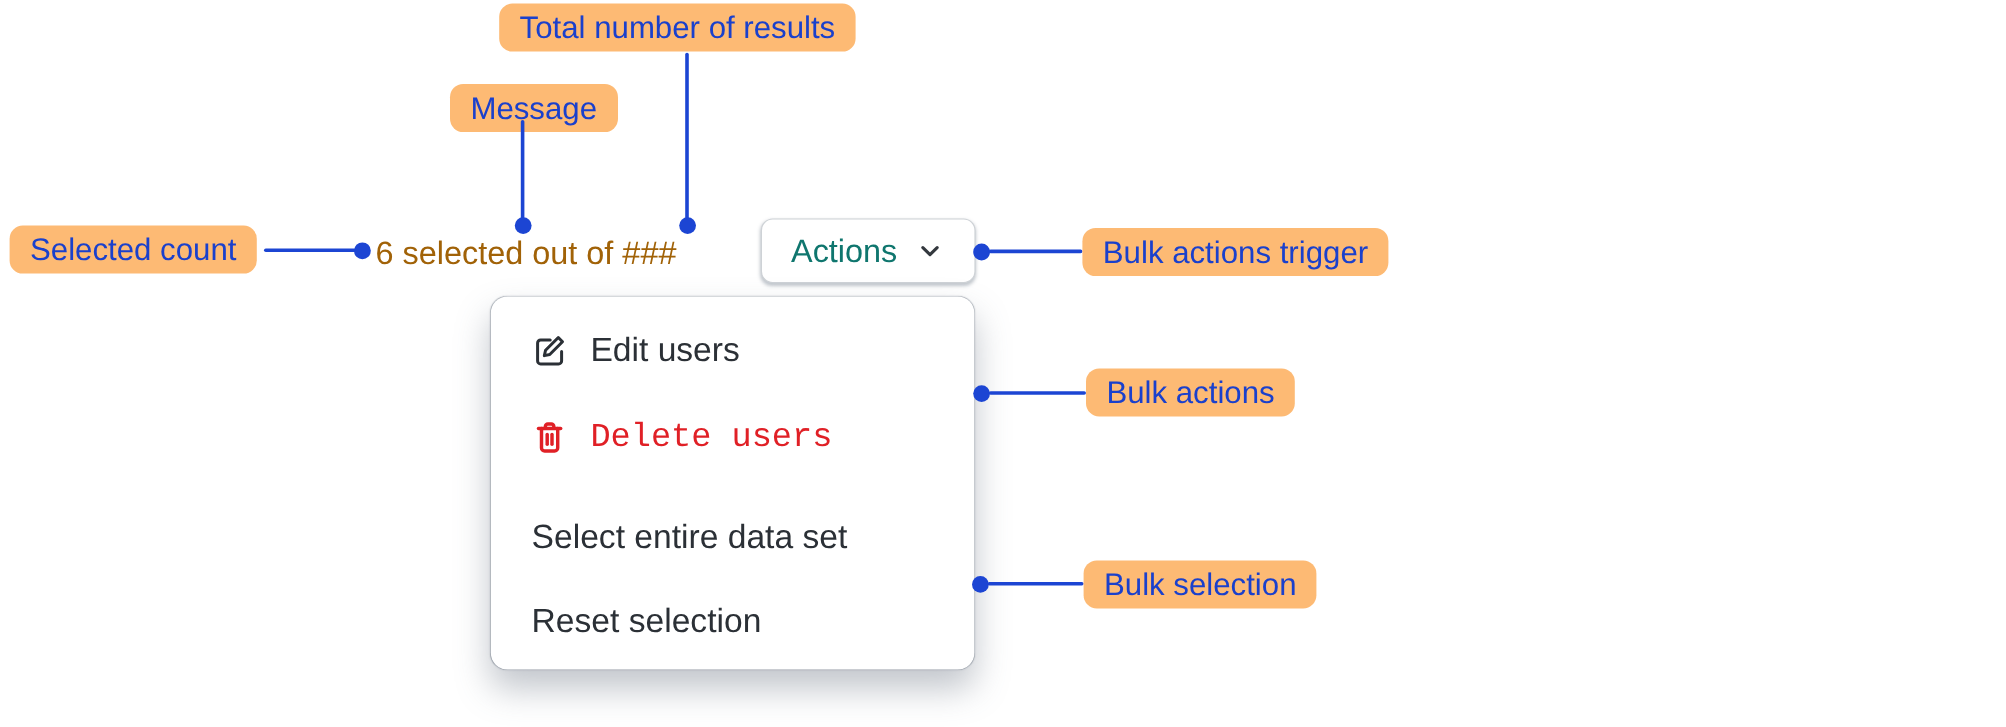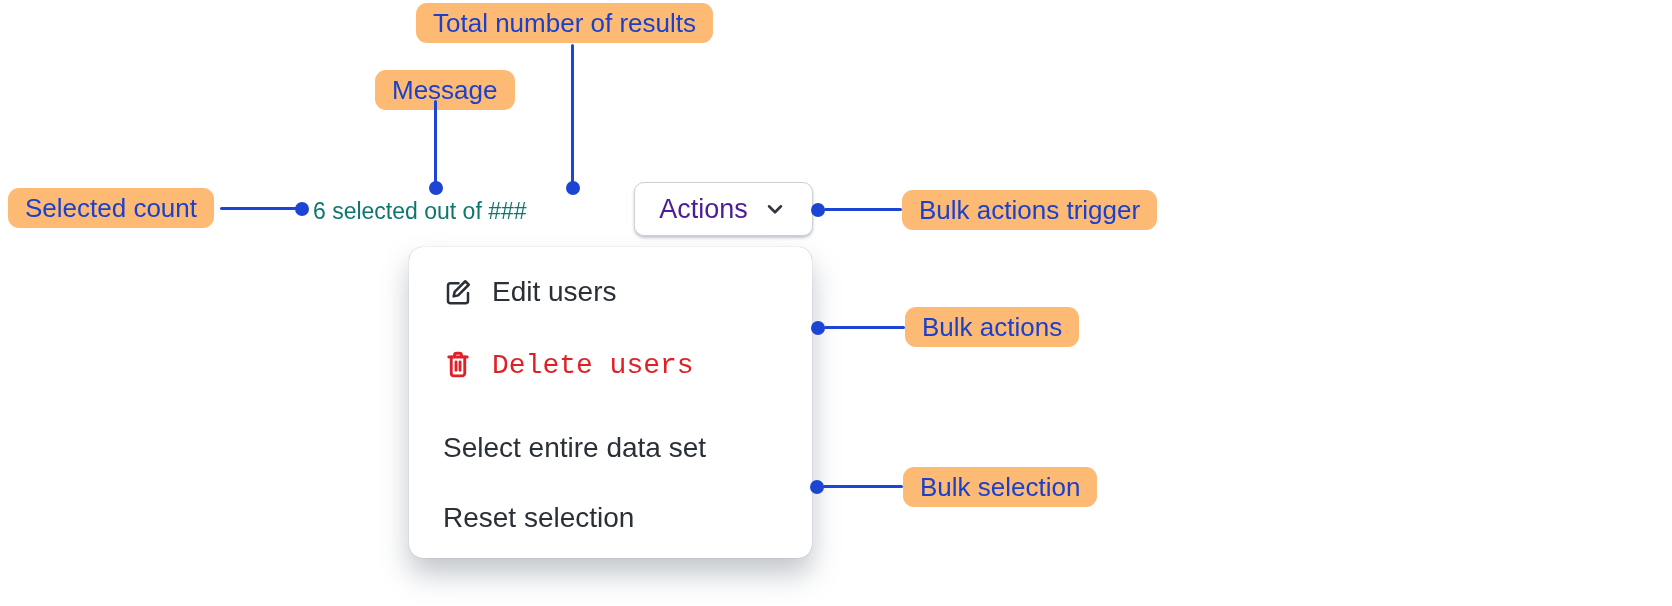--- a/index.html
+++ b/index.html
@@ -13,28 +13,28 @@
     position:absolute;display:inline-block;background:#fdba74;color:#1a40cc;
     font-size:26px;line-height:40px;height:40px;padding:0 17px;border-radius:11px;
     white-space:nowrap;
   }
   
   .conn-h{position:absolute;height:3px;background:#1c45d3;border-radius:2px;}
   .conn-v{position:absolute;width:3px;background:#1c45d3;border-radius:2px;}
   .dot{position:absolute;width:14px;height:14px;border-radius:50%;background:#1c45d3;}
   
   .msg{
-    position:absolute;color:#0f766e;font-size:23px;line-height:30px;white-space:nowrap;
+    position:absolute;color:#a16207;font-size:27px;line-height:30px;white-space:nowrap;
   }
   
   .btn{
     position:absolute;left:634px;top:182px;width:179px;height:54px;box-sizing:border-box;
     background:#ffffff;border:1px solid #ced2d6;border-radius:10px;
     display:flex;align-items:center;justify-content:center;gap:14px;
-    color:#4c1d95;font-size:27px;cursor:pointer;
+    color:#0f766e;font-size:27px;cursor:pointer;
     box-shadow:0 2px 3px rgba(120,130,145,.45);
   }
   .btn svg{display:block;}
   
   .panel{
     position:absolute;left:409px;top:247px;width:403px;height:311px;box-sizing:border-box;
     background:#ffffff;border-radius:14px;
     box-shadow:0 0 1px rgba(90,100,115,.55), 0 16px 28px rgba(95,105,120,.38);
   }
   .menu-item{

